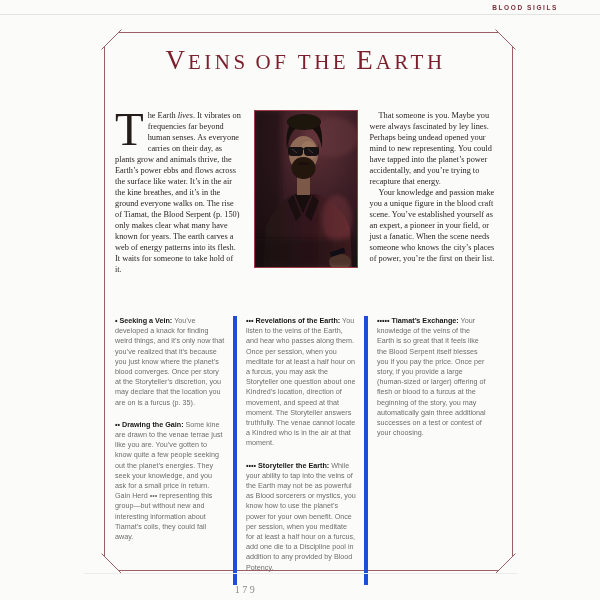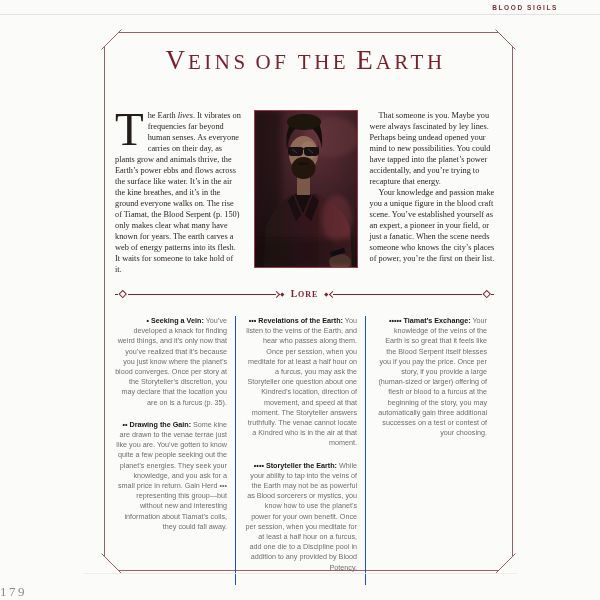--- a/index.html
+++ b/index.html
@@ -10,22 +10,22 @@
   }
   
   .running-head{
     position:absolute;top:4px;right:42px;
     font-family:"Liberation Sans",sans-serif;font-size:6.5px;font-weight:bold;
     letter-spacing:1.6px;color:#7b2d38;
   }
   .top-rule{position:absolute;top:14px;left:0;width:600px;height:1px;background:#e2e2e0;}
   .bottom-rule{position:absolute;top:573px;left:84px;width:433px;height:1px;background:#ececea;}
   .page-number{
-    position:absolute;top:584px;left:0;width:492px;text-align:left;
-    font-size:13px;letter-spacing:2.5px;color:#8a8a88;
+    position:absolute;top:584px;left:0;width:492px;text-align:center;
+    font-size:10px;letter-spacing:2.5px;color:#8a8a88;
   }
   
   .frame-svg{position:absolute;left:101px;top:29px;}
   .frame-svg line{stroke:#9c5f66;stroke-width:1;}
   
   .title{
     position:absolute;left:101px;top:40px;width:409px;text-align:center;
     color:#7b1f2d;white-space:nowrap;
   }
   .title .cap{font-size:27px;letter-spacing:3px;}
@@ -50,22 +50,22 @@
   .orn-dash{width:3px;height:1px;background:#7b2330;flex:none;}
   .orn-diamond{width:3.5px;height:3.5px;border:1px solid #7b2330;transform:rotate(45deg);flex:none;margin:0 2px;}
   .orn-mini{width:2.5px;height:2.5px;background:#7b2330;transform:rotate(45deg);flex:none;margin:0 2px;}
   .orn-line{flex:1;height:1px;background:#7b2330;}
   .orn-chev-r{width:4px;height:4px;border-top:1px solid #7b2330;border-right:1px solid #7b2330;transform:rotate(45deg);flex:none;margin-left:-2px;}
   .orn-chev-l{width:4px;height:4px;border-top:1px solid #7b2330;border-left:1px solid #7b2330;transform:rotate(-45deg);flex:none;margin-right:-2px;}
   .divider-label{font-weight:bold;font-size:8px;letter-spacing:1px;margin:0 5px;white-space:nowrap;}
   .divider-label .lcap{font-size:9.5px;}
   
   .lore{position:absolute;left:115px;top:316px;width:380px;display:flex;}
-  .lore-col{flex:1;min-height:231px;padding:0 8px 0 0;text-align:right;}
-  .lore-col + .lore-col{border-left:1px solid #1d4ed8;padding-left:9px;}
+  .lore-col{flex:1;min-height:231px;padding:0 8px 0 0;}
+  .lore-col + .lore-col{border-left:4px solid #1d4ed8;padding-left:9px;}
   .lore-entry{
     margin:0 0 12px 0;
     font-family:"Liberation Sans",sans-serif;font-size:7.2px;line-height:10.2px;
     color:#6e6e6e;
   }
   .lore-head{color:#161616;font-weight:bold;}
 </style>
 </head>
 <body>
 
@@ -145,38 +145,25 @@
       <path d="M33,30 C33,36 34,40 35,42 L33,42 Z" fill="#171009" filter="url(#soft)"></path>
       <path d="M64,30 C64,36 63,40 62,42 L64,42 Z" fill="#171009" filter="url(#soft)"></path>
 
       <ellipse cx="85" cy="151" rx="11" ry="8" fill="#7c5544" filter="url(#soft)"></ellipse>
       <rect x="75" y="139" width="15" height="5" fill="#11111a" transform="rotate(-18 82 141)" filter="url(#soft)"></rect>
 
       <rect x="0" y="128" width="102" height="28" fill="#140a0d" opacity="0.45" filter="url(#soft2)"></rect>
     </svg>
 
     <div class="intro-right">
-      <p>That someone is you. Maybe you were always fascinated by ley lines. Perhaps being undead opened your mind to new possibilities. You could have tapped into the planet’s power accidentally, and you’re trying to recapture that energy.</p>
+      <p>That someone is you. Maybe you were always fascinated by ley lines. Perhaps being undead opened your mind to new representing. You could have tapped into the planet’s power accidentally, and you’re trying to recapture that energy.</p>
       <p>Your knowledge and passion make you a unique figure in the blood craft scene. You’ve established yourself as an expert, a pioneer in your field, or just a fanatic. When the scene needs someone who knows the city’s places of power, you’re the first on their list.</p>
     </div>
   </div>
 
-  <div class="divider">
-    <span class="orn-dash"></span>
-    <span class="orn-diamond"></span>
-    <span class="orn-line"></span>
-    <span class="orn-chev-r"></span>
-    <span class="orn-mini"></span>
-    <span class="divider-label"><span class="lcap">L</span><span>ORE</span></span>
-    <span class="orn-mini"></span>
-    <span class="orn-chev-l"></span>
-    <span class="orn-line"></span>
-    <span class="orn-diamond"></span>
-    <span class="orn-dash"></span>
-  </div>
 
   <div class="lore">
     <div class="lore-col">
       <p class="lore-entry">
         <span class="lore-head"><span>•</span> <span>Seeking a Vein:</span></span>
         <span>You’ve developed a knack for finding weird things, and it’s only now that you’ve realized that it’s because you just know where the planet’s blood converges. Once per story at the Storyteller’s discretion, you may declare that the location you are on is a furcus (p. 35).</span>
       </p>
       <p class="lore-entry">
         <span class="lore-head"><span>••</span> <span>Drawing the Gain:</span></span>
         <span>Some kine are drawn to the venae terrae just like you are. You’ve gotten to know quite a few people seeking out the planet’s energies. They seek your knowledge, and you ask for a small price in return. Gain Herd ••• representing this group—but without new and interesting information about Tiamat’s coils, they could fall away.</span>

